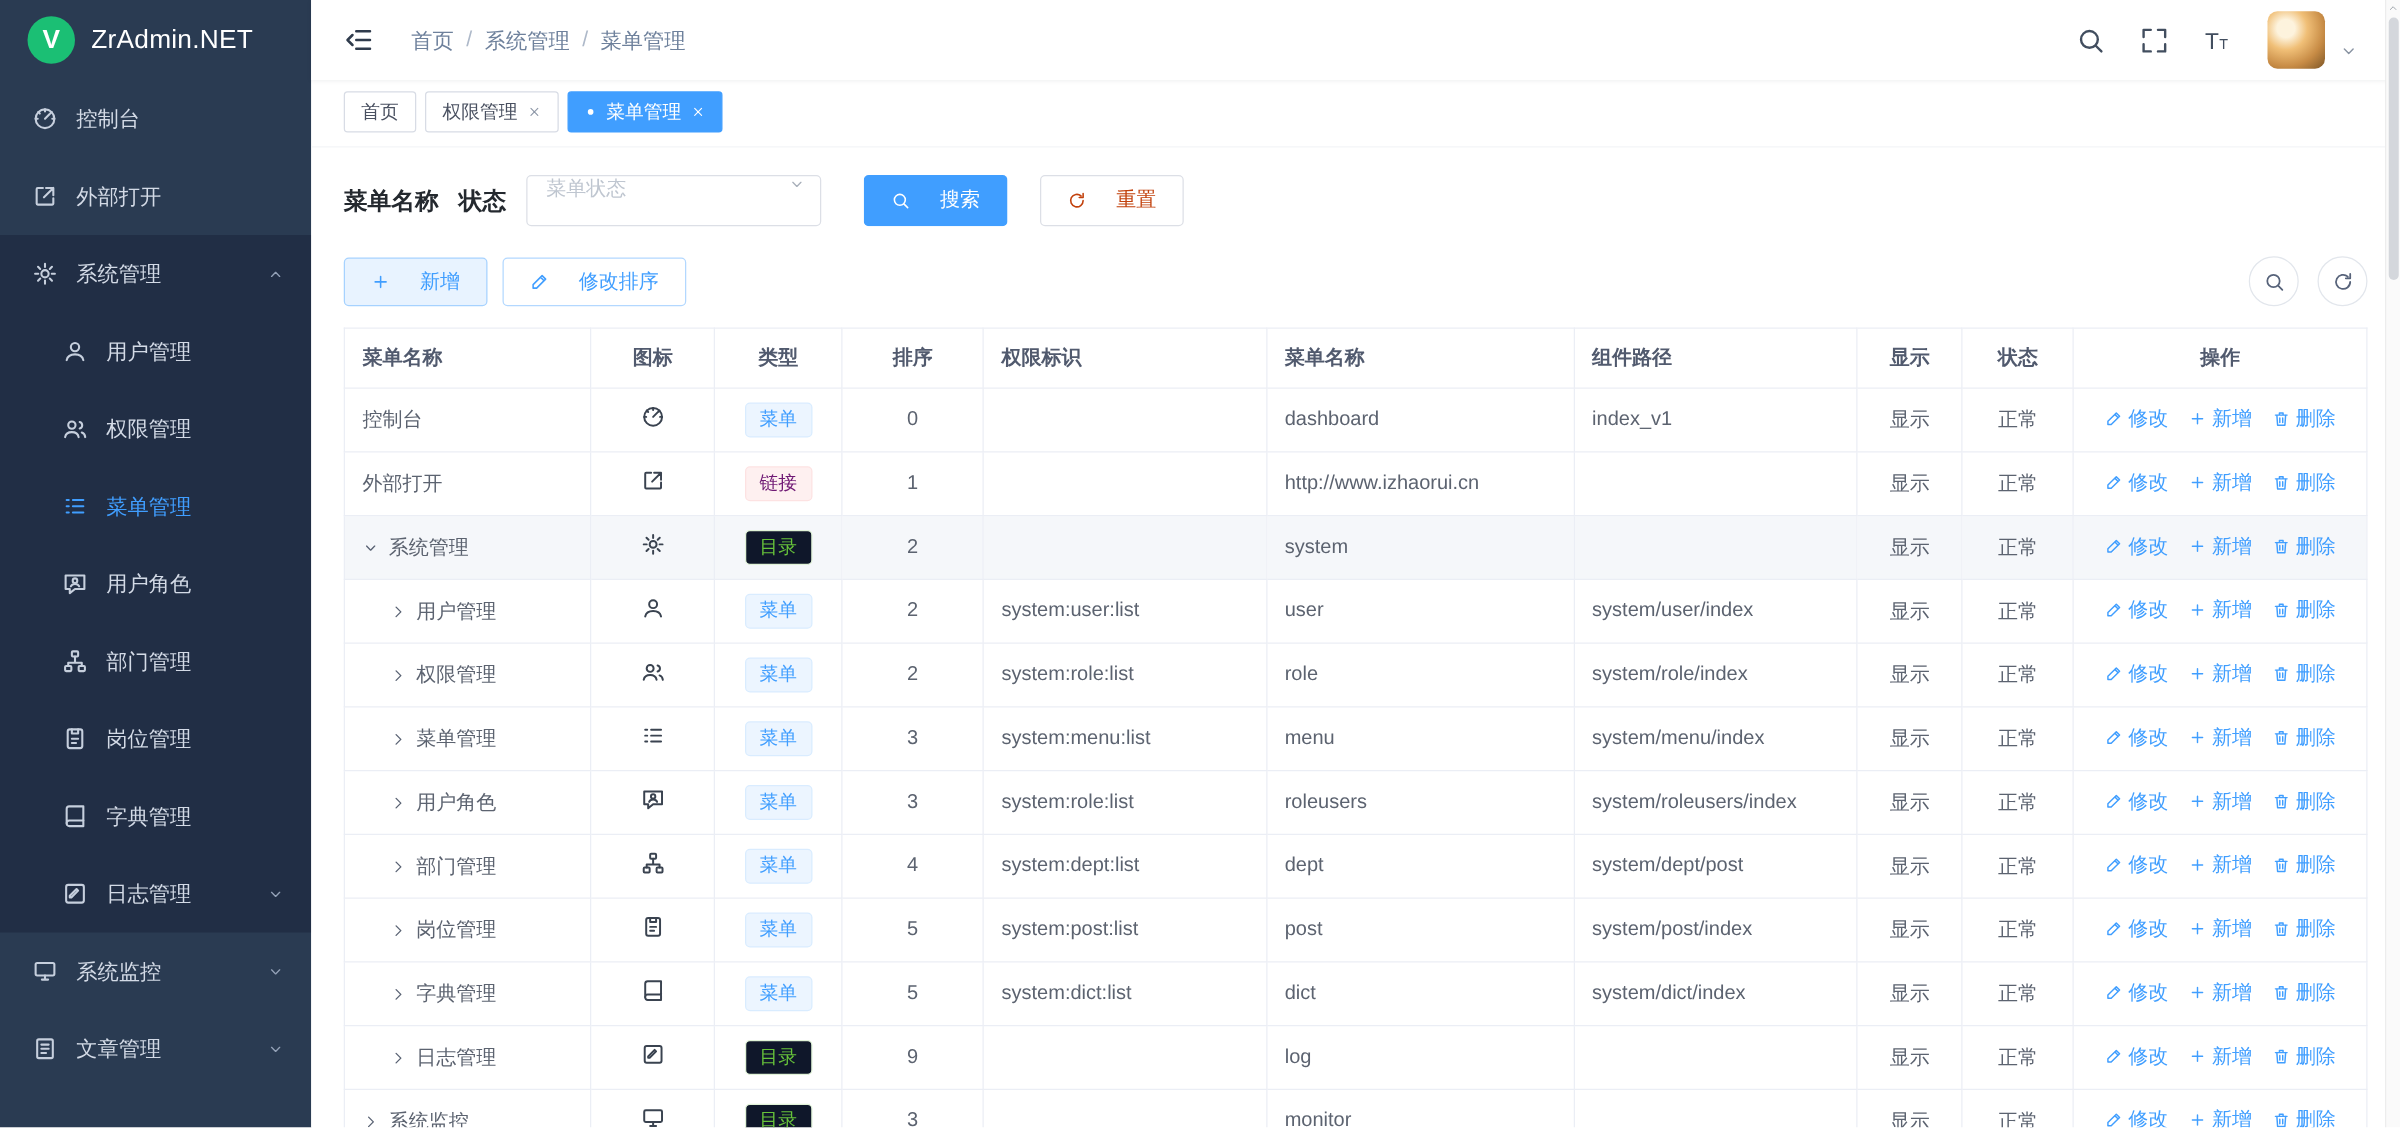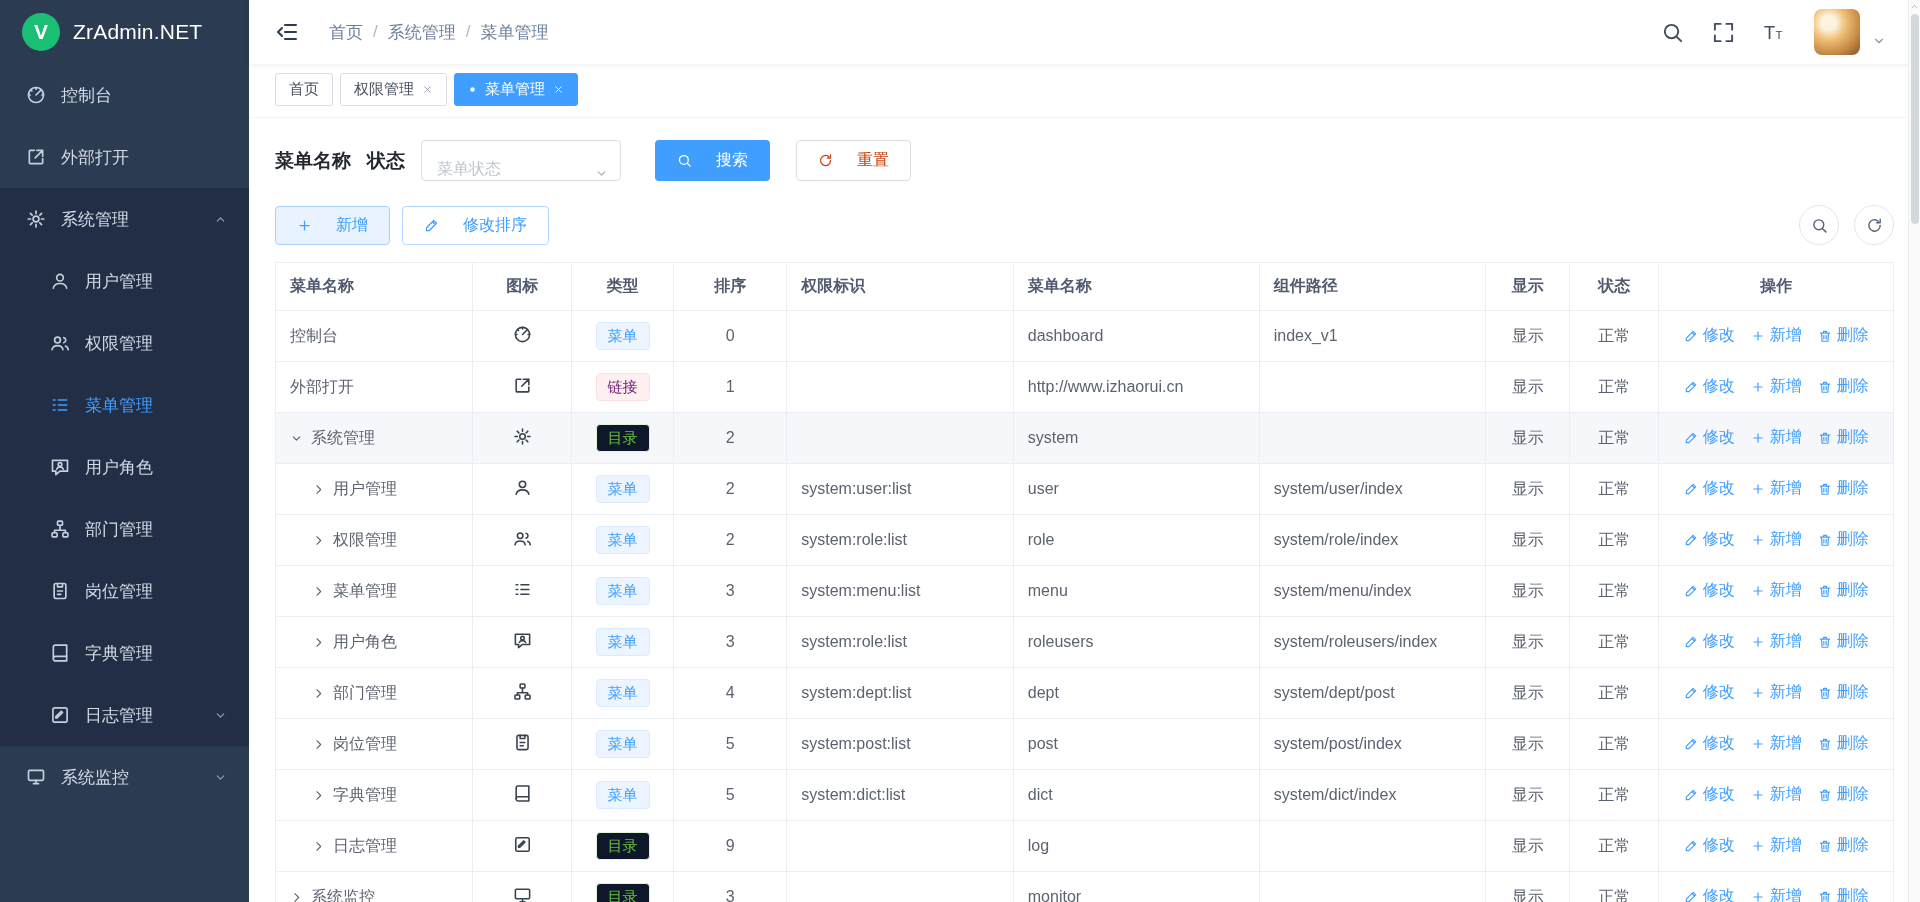--- a/index.html
+++ b/index.html
@@ -43,21 +43,21 @@
   .tab.active{background:var(--accent);border-color:var(--accent);color:#fff}
   .tab.active .tab-close{color:#fff}
   .tab-dot{font-size:9px;color:#fff}
 
   
   .content{flex:1;padding:14px 26px 0;overflow:hidden;display:flex;flex-direction:column}
   .filters{display:flex;align-items:center;margin:8px 0 24px;flex:none}
   .f-label{font-size:19px;font-weight:700;color:#24292f;margin-right:16px}
   .f-input{width:248px;height:41px;border:1px solid #dcdfe6;border-radius:4px;padding:0 15px;font-size:16px;color:#333;outline:none;margin-right:28px;font-family:inherit}
   .f-input::placeholder{color:#bfc6d0}
-  .f-select{width:200px;height:41px;border:1px solid #dcdfe6;border-radius:4px;padding:0 12px 0 15px;display:flex;align-items:flex-end;justify-content:space-between;cursor:pointer;margin-right:34px}
+  .f-select{width:236px;height:41px;border:1px solid #dcdfe6;border-radius:4px;padding:0 12px 0 15px;display:flex;align-items:flex-start;justify-content:space-between;cursor:pointer;margin-right:34px}
   .f-placeholder{color:#bfc6d0;font-size:16px}
   .sel-caret{font-size:13px;color:#a9b0bb}
   .btn{display:inline-flex;align-items:center;gap:24px;height:41px;padding:0 21px;border-radius:4px;font-size:16px;border:1px solid transparent;cursor:pointer;background:#fff;font-family:inherit}
   .btn .ic{font-size:15px}
   .btn-primary{background:var(--accent);color:#fff}
   .btn-plain{border-color:#dcdfe6;color:#c2410c;margin-left:26px}
 
   .toolbar{display:flex;align-items:center;margin-bottom:17px;flex:none}
   .btn-light{background:#e8f3ff;border-color:#a6d2ff;color:var(--accent);height:39px}
   .btn-light2{background:#fff;border-color:#b3d8ff;color:var(--accent);height:39px;margin-left:12px}
@@ -212,20 +212,34 @@
           </div>
         </div>
         <div class="side-item">
           <span class="ic side-ic">
             <svg viewBox="0 0 24 24" fill="none" stroke="currentColor" stroke-width="2" stroke-linecap="round" stroke-linejoin="round">
               <rect x="3" y="4" width="18" height="12" rx="1.5"></rect>
               <path d="M9 20h6M12 16v4"></path>
             </svg>
           </span>
           <span class="side-label">系统监控</span>
+          <span class="ic side-caret">
+            <svg viewBox="0 0 24 24" fill="none" stroke="currentColor" stroke-width="2" stroke-linecap="round" stroke-linejoin="round">
+              <path d="M6 9l6 6 6-6"></path>
+            </svg>
+          </span>
+        </div>
+        <div class="side-item">
+          <span class="ic side-ic">
+            <svg viewBox="0 0 24 24" fill="none" stroke="currentColor" stroke-width="2" stroke-linecap="round" stroke-linejoin="round">
+              <rect x="4.5" y="3" width="15" height="18" rx="1.5"></rect>
+              <path d="M8.5 8h7M8.5 12h7M8.5 16h4.5"></path>
+            </svg>
+          </span>
+          <span class="side-label">文章管理</span>
           <span class="ic side-caret">
             <svg viewBox="0 0 24 24" fill="none" stroke="currentColor" stroke-width="2" stroke-linecap="round" stroke-linejoin="round">
               <path d="M6 9l6 6 6-6"></path>
             </svg>
           </span>
         </div>
       </nav>
   </aside>
 
   <div class="main">

